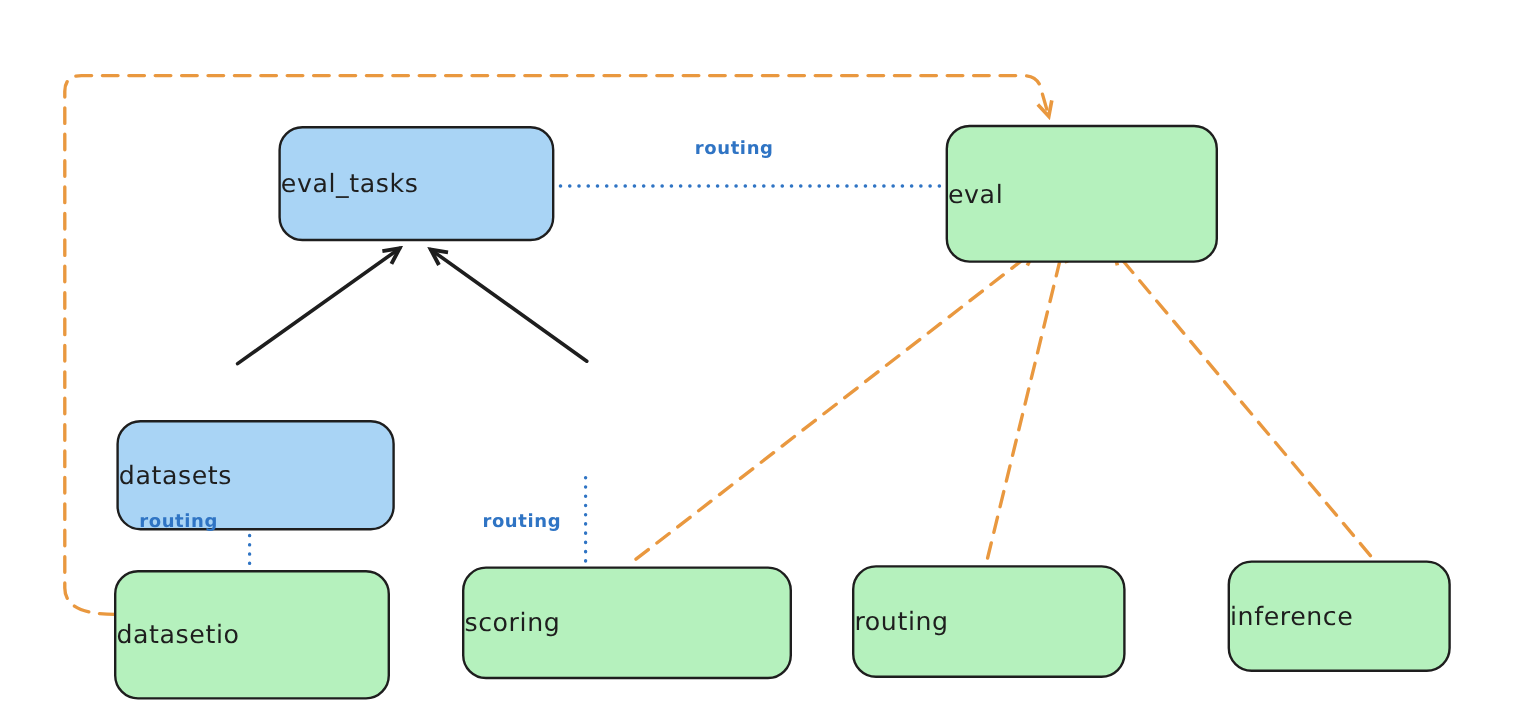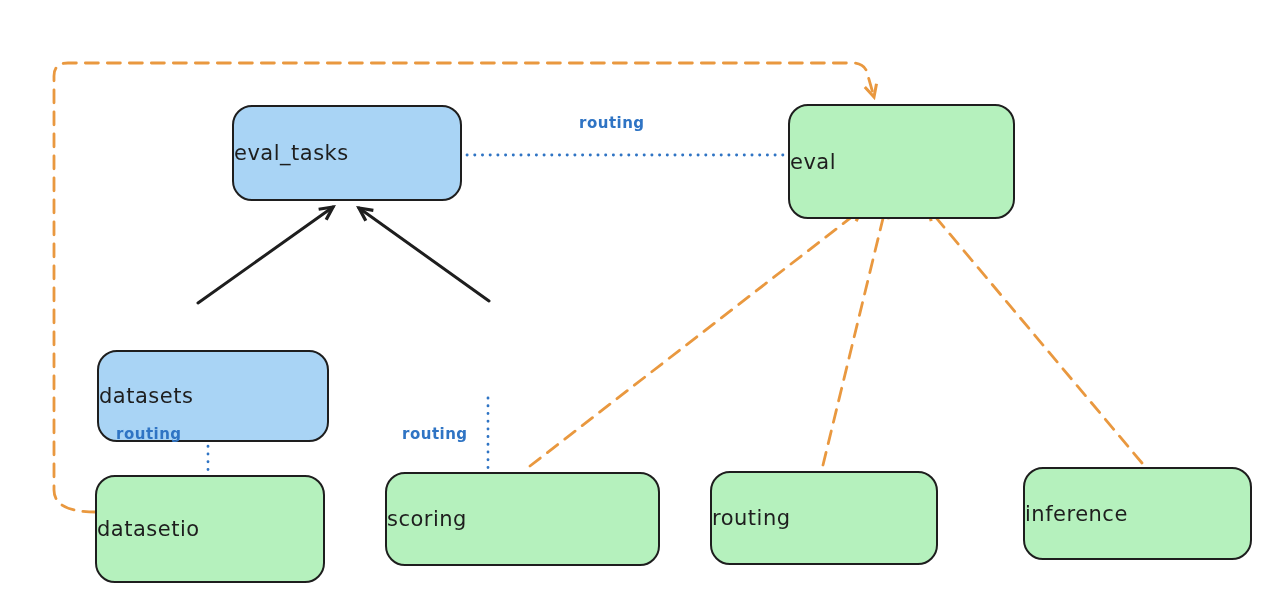--- a/index.html
+++ b/index.html
@@ -35,21 +35,21 @@
   .node.blue  { background: var(--node_blue_fill, #a9d4f5); }
   .node.green { background: var(--node_green_fill, #b5f1bd); }
 
   .node-eval_tasks        { left: 232px;  top: 105px; width: 230px; height: 96px; }
   .node-eval              { left: 788px;  top: 104px; width: 227px; height: 115px; }
   .node-datasets          { left: 97px;   top: 306px; width: 232px; height: 92px; margin-top: 44px; }
   .node-scoring_functions { left: 380px;  top: 306px; width: 231px; height: 90px; font-size: 20px; }
   .node-datasetio         { left: 95px;   top: 475px; width: 230px; height: 108px; }
   .node-scoring           { left: 385px;  top: 472px; width: 275px; height: 94px; }
   .node-agents            { left: 710px;  top: 471px; width: 228px; height: 94px; }
-  .node-inference         { left: 1023px; top: 467px; width: 229px; height: 93px; }
+  .node-inference         { left: 1023px; top: 467px; width: 186px; height: 93px; }
 
   .edge-label {
     position: absolute;
     color: var(--connector_blue, #2f74c4);
     font-weight: 700;
     font-size: 15px;
     letter-spacing: 0.5px;
   }
   .edge-label-top      { left: 579px; top: 114px; }
   .edge-label-datasets { left: 116px; top: 425px; }

